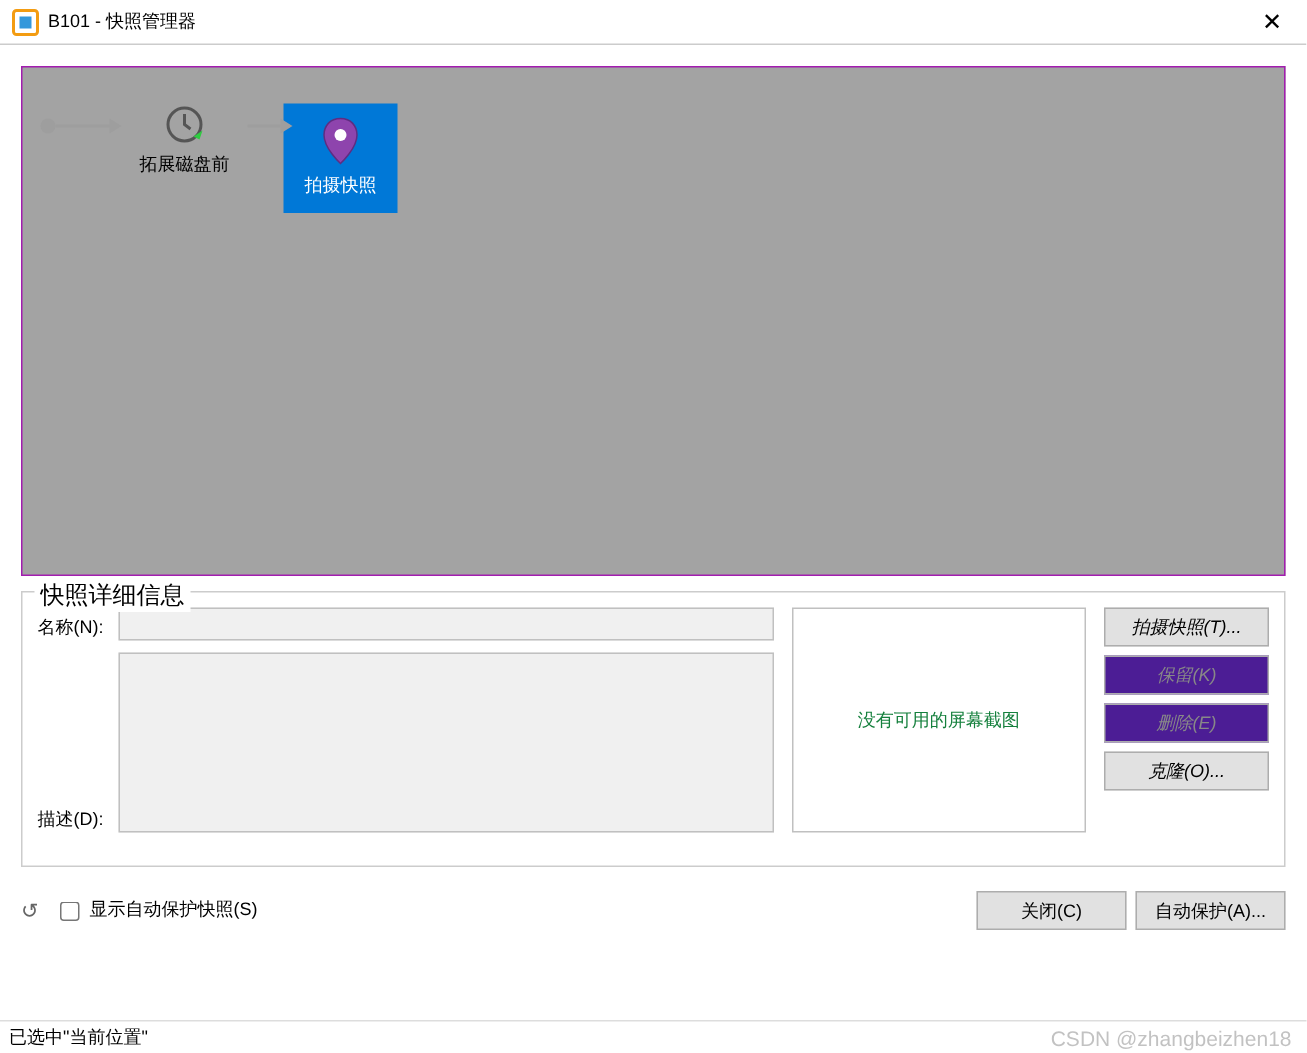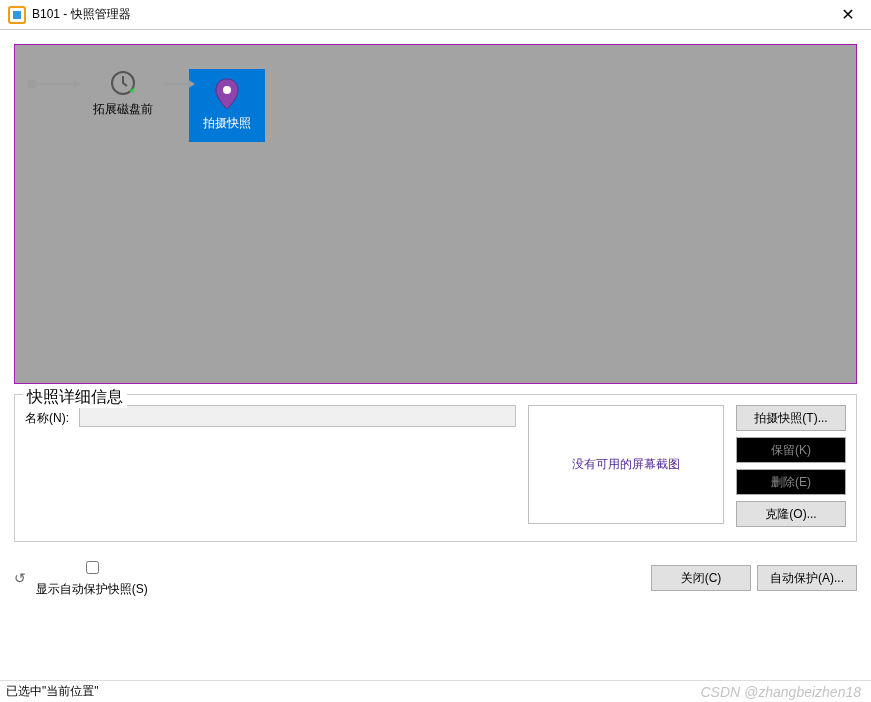--- a/index.html
+++ b/index.html
@@ -23,33 +23,33 @@
   .node-selected .label { color:#fff; }
 
   .details-fieldset { border:1px solid #ccc; margin-top:10px; padding:10px 10px 14px 10px; position:relative;}
   .details-fieldset .legend { position:absolute; top:-8px; left:8px; background:#fff; padding:0 4px; font-size:16px;}
   .details-row { display:flex; }
   .details-left { width:500px; }
   .field-row { display:flex; align-items:flex-end; margin-bottom:8px;}
   .field-row label { width:54px; text-align:left; padding-top:4px;}
   .field-row input[type="text"] { flex:1; height:22px; border:1px solid #c0c0c0; background:#f0f0f0; padding:2px 4px;}
   .field-row textarea { flex:1; height:120px; border:1px solid #c0c0c0; background:#f0f0f0; resize:none; padding:4px;}
-  .preview-box { width:200px; height:119px; border:1px solid #c0c0c0; margin-left:12px; display:flex; align-items:center; justify-content:center; color:#4c1d95; font-size:12px;}
-  .side-buttons { margin-left:12px; display:flex; flex-direction:column; gap:6px; width:112px;}
+  .preview-box { width:200px; height:150px; border:1px solid #c0c0c0; margin-left:12px; display:flex; align-items:center; justify-content:center; color:#15803d; font-size:12px;}
+  .side-buttons { margin-left:12px; display:flex; flex-direction:column; gap:6px; width:112px;font-style:italic;}
   .btn { height:26px; border:1px solid #adadad; background:#e1e1e1; font-size:12px; cursor:pointer; display:flex;align-items:center;justify-content:center;}
-  .btn.disabled { color:#888; background:#000000; cursor:default;}
+  .btn.disabled { color:#888; background:#4c1d95; cursor:default;}
 
   .bottom-bar { display:flex; align-items:center; margin-top:16px; gap:6px;}
   .bottom-bar .filler { flex:1;}
   .bottom-bar .btn { width:100px; }
-  .auto-label { display:flex; gap:4px;flex-direction:column;}
+  .auto-label { display:flex; gap:4px;}
   .clock-icon-small { font-size:14px; color:#666; margin-right:4px;}
 
   .statusbar { position:absolute; bottom:0; left:0; right:0; height:22px; border-top:1px solid #ddd; padding:3px 6px; font-size:12px; background:#fff; display:flex; align-items:center;}
-  .watermark { position:absolute; right:10px; bottom:2px; color:rgba(120,120,120,0.45); font-size:14px; font-style:italic;}
+  .watermark { position:absolute; right:10px; bottom:2px; color:rgba(120,120,120,0.45); font-size:14px; }
 </style>
 </head>
 <body>
 
 <div class="titlebar">
   <span class="app-icon">
     <svg viewBox="0 0 18 18" width="18" height="18">
       <rect x="1" y="1" width="16" height="16" rx="2" fill="none" stroke="#f39c12" stroke-width="2"></rect>
       <rect x="5" y="5" width="8" height="8" fill="#3498db"></rect>
     </svg>
@@ -85,20 +85,24 @@
   </div>
 
   <div class="details-fieldset">
     <div class="legend">快照详细信息</div>
     <div class="details-row">
       <div class="details-left">
         <div class="field-row">
           <label>名称(N):</label>
           <input type="text" disabled="" value="" style="">
         </div>
+        <div class="field-row">
+          <label>描述(D):</label>
+          <textarea disabled="" style=""></textarea>
+        </div>
       </div>
       <div class="preview-box">
         <span>没有可用的屏幕截图</span>
       </div>
       <div class="side-buttons">
         <div class="btn">拍摄快照(T)...</div>
         <div class="btn disabled">保留(K)</div>
         <div class="btn disabled">删除(E)</div>
         <div class="btn">克隆(O)...</div>
       </div>

